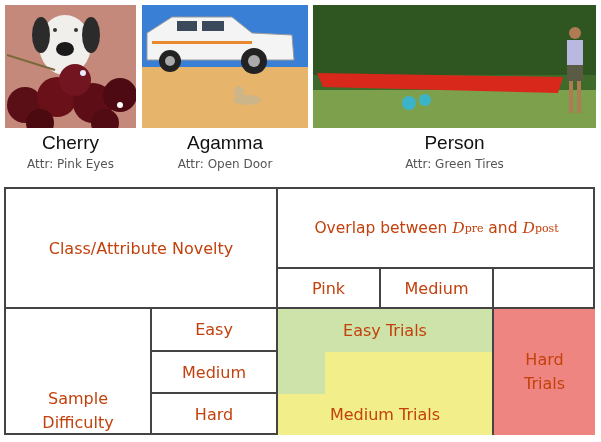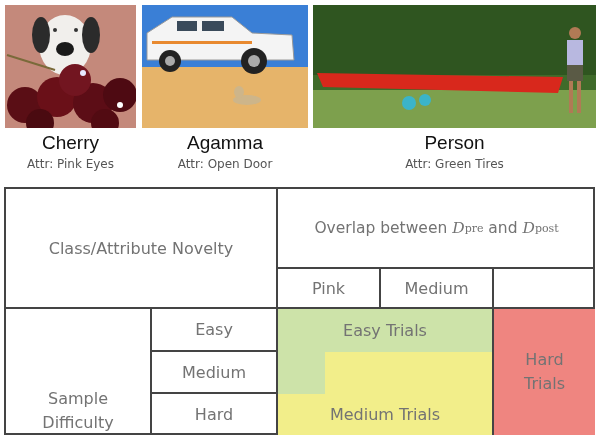--- a/index.html
+++ b/index.html
@@ -1,21 +1,21 @@
 <!DOCTYPE html>
 <html><head>
 <meta charset="utf-8">
 <style>
   html,body{margin:0;padding:0;background:#fff;}
   body{width:601px;height:442px;position:relative;overflow:hidden;font-family:"DejaVu Sans",sans-serif;}
   .img{position:absolute;top:5px;height:123px;overflow:hidden;}
   .caption{position:absolute;text-align:center;font-family:"Liberation Sans",sans-serif;color:#111;font-size:19px;top:132px;line-height:22px;}
   .attr{position:absolute;text-align:center;font-size:12px;color:#555;top:157px;}
   .tbl{position:absolute;left:4px;top:187px;width:591px;height:248px;border:2px solid #444;box-sizing:border-box;}
-  .cell{position:absolute;display:flex;align-items:center;justify-content:center;text-align:center;color:#737373;font-size:16px;box-sizing:border-box;}
+  .cell{position:absolute;display:flex;align-items:center;justify-content:center;text-align:center;color:#c2410c;font-size:16px;box-sizing:border-box;}
   .vl{position:absolute;width:2px;background:#444;}
   .hl{position:absolute;height:2px;background:#444;}
   .sub{font-size:11px;vertical-align:-3px;font-family:"DejaVu Serif",serif;}
   .cal{font-family:"DejaVu Serif",serif;font-style:italic;}
 </style>
 </head>
 <body>
 
 <div class="img" style="left:5px;width:131px;background:#c98f80;">
   <svg width="131" height="123" viewBox="0 0 131 123">

